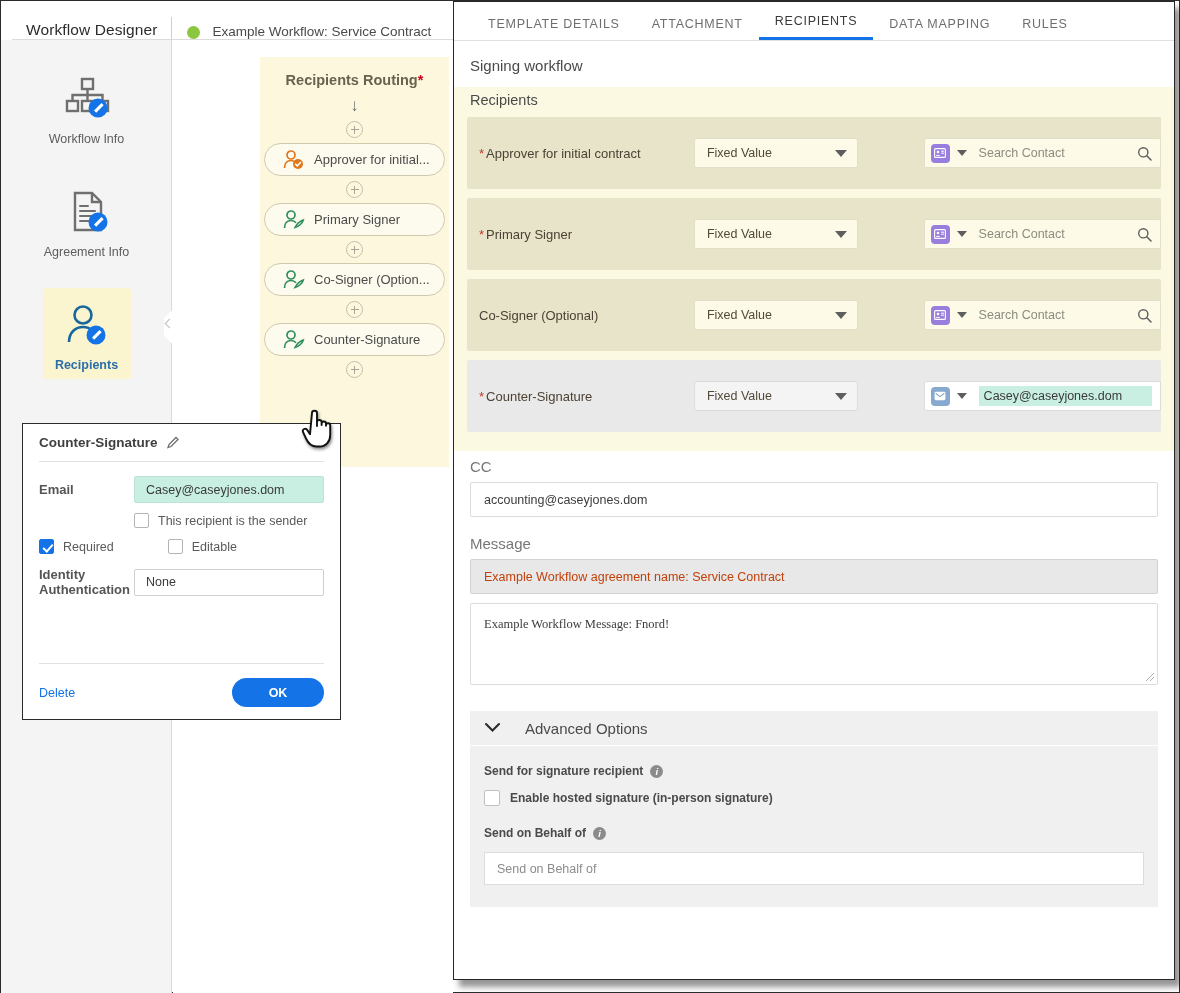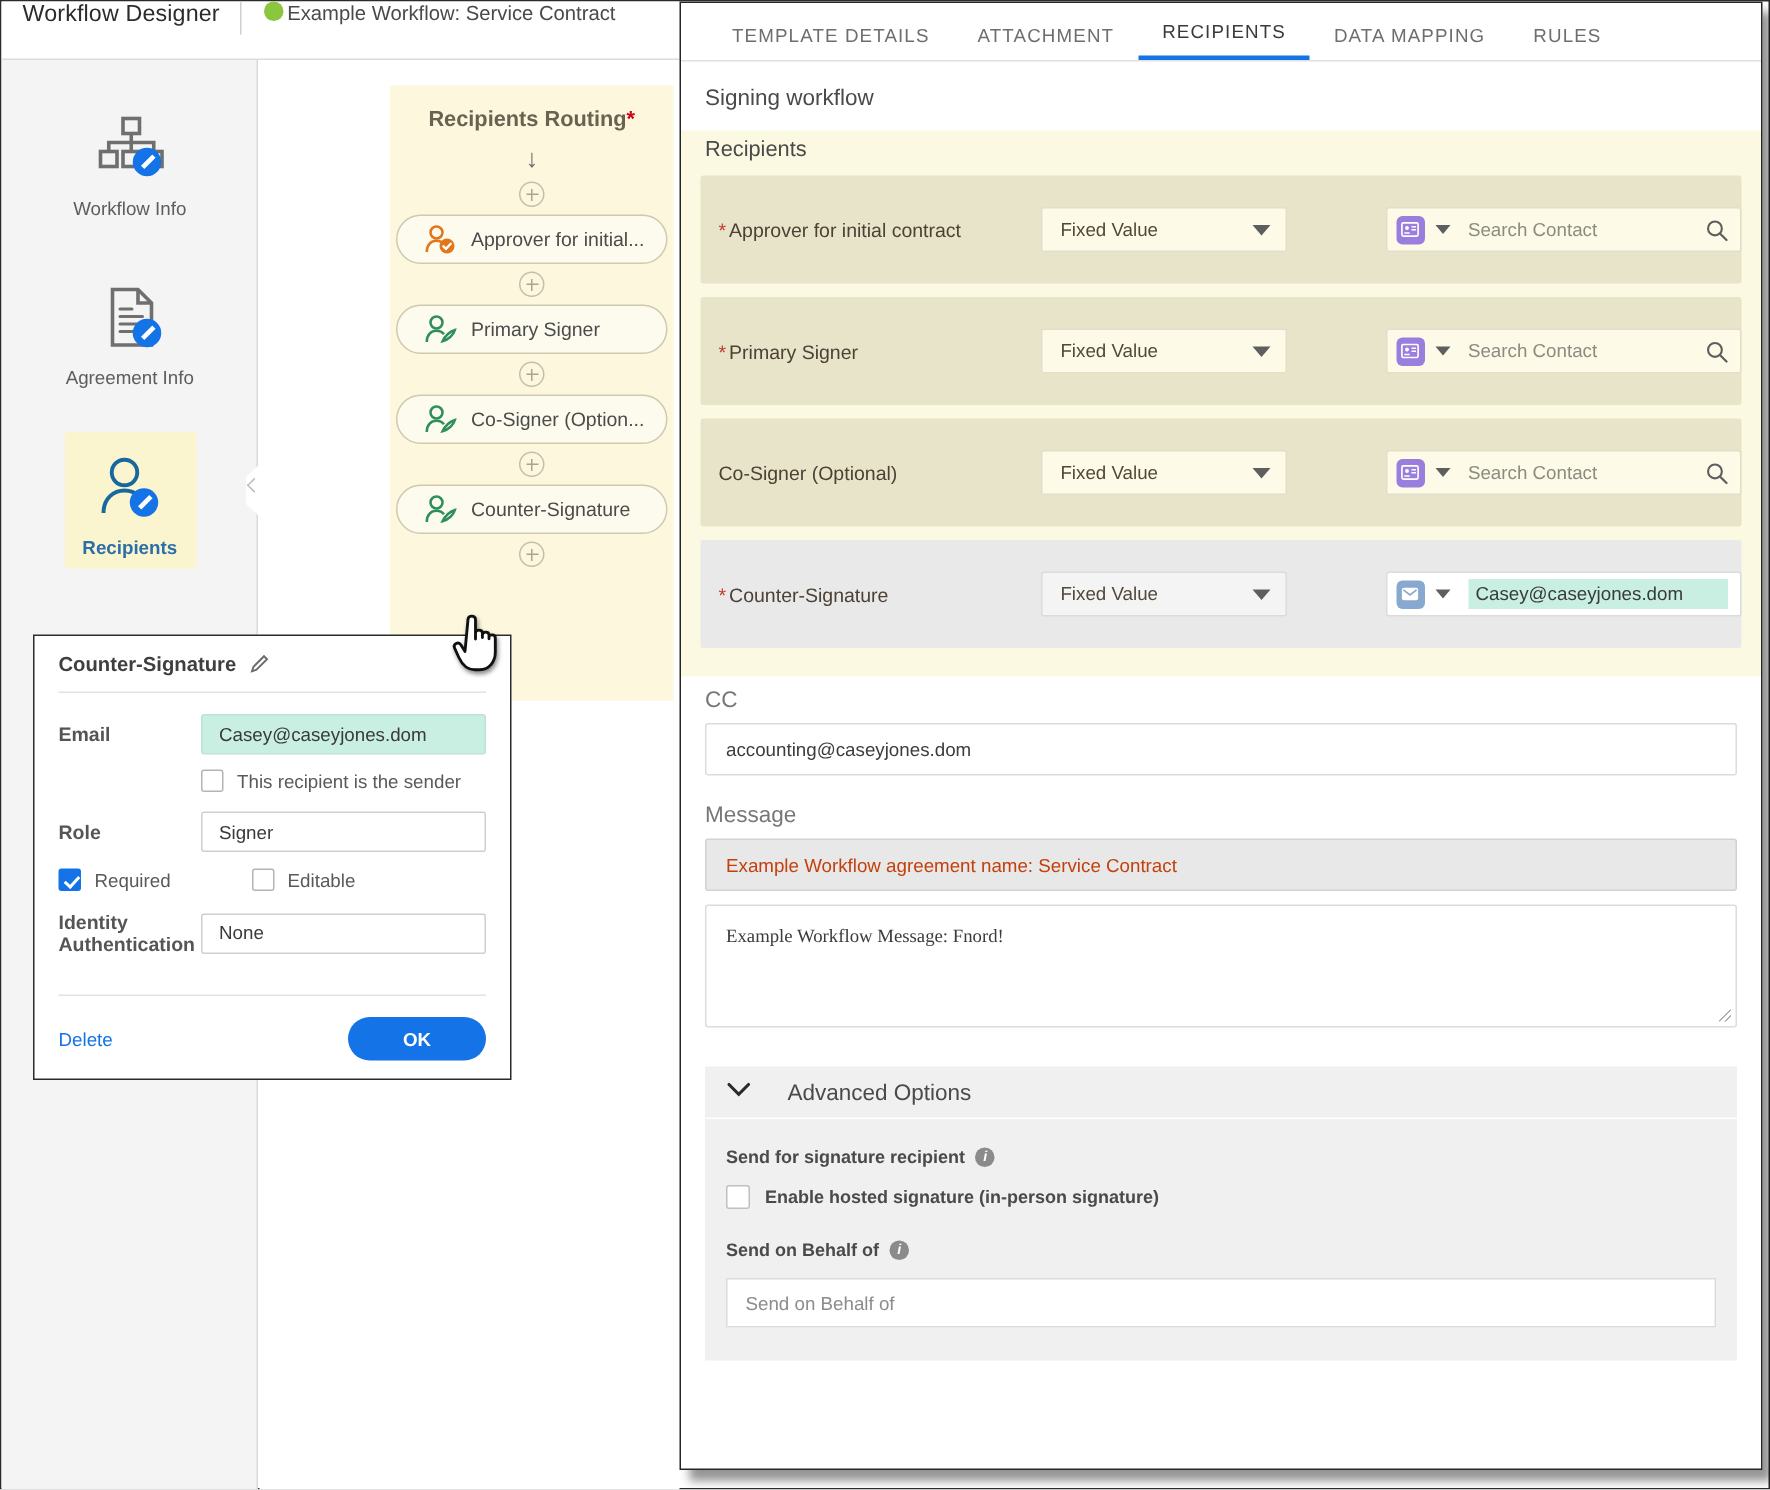--- a/index.html
+++ b/index.html
@@ -12,40 +12,40 @@
   }
   #page {
     position: relative;
     width: 1180px; height: 993px;
     background: #ffffff;
     border: 1px solid #2b2b2b;
   }
 
   
   #topbar {
-    position: absolute; left: 0; top: 0;
+    position: absolute; left: 11px; top: 0;
     width: 452px; height: 39px;
     background: #ffffff;
     border-bottom: 1px solid #dcdcdc;
-    display: flex; align-items: flex-start;
+    display: flex; align-items: flex-end;
   }
   #app-title {
     font-size: 15.5px; color: #2c2c2c;
     padding-left: 14px; letter-spacing: .1px;
   }
   #title-divider {
     width: 1px; height: 22px; background: #cfcfcf;
     margin: 0 15px 0 14px;
   }
   #status-dot {
     width: 13px; height: 13px; border-radius: 50%;
     background: #8cc63e; flex: 0 0 auto;
   }
   #wf-name {
-    font-size: 13.5px; color: #4a4a4a; margin-left: 2px;
+    font-size: 13.5px; color: #4a4a4a; margin-left: 12px;
     white-space: nowrap;
   }
 
   
   #sidebar {
     position: absolute; left: 0; top: 39px;
     width: 171px; height: 954px;
     background: #f4f4f4;
     border-right: 1px solid #dadada;
   }
@@ -515,24 +515,20 @@
       <span class="pop-label">Email</span>
       <span class="pop-input highlight">Casey@caseyjones.dom</span>
     </div>
 
     <div class="pop-row" style="margin-top:10px">
       <span class="pop-label"></span>
       <span class="cb"></span>
       <span class="cb-label">This recipient is the sender</span>
     </div>
 
-    <div class="pop-row" style="margin-top:13px">
-      <span class="pop-label">Role</span>
-      <span class="pop-input">Signer</span>
-    </div>
 
     <div class="pop-row" style="margin-top:11px">
       <span class="cb checked"></span>
       <span class="cb-label">Required</span>
       <span class="cb" style="margin-left:54px"></span>
       <span class="cb-label">Editable</span>
     </div>
 
     <div class="pop-row" style="margin-top:13px">
       <span class="pop-label">Identity Authentication</span>

